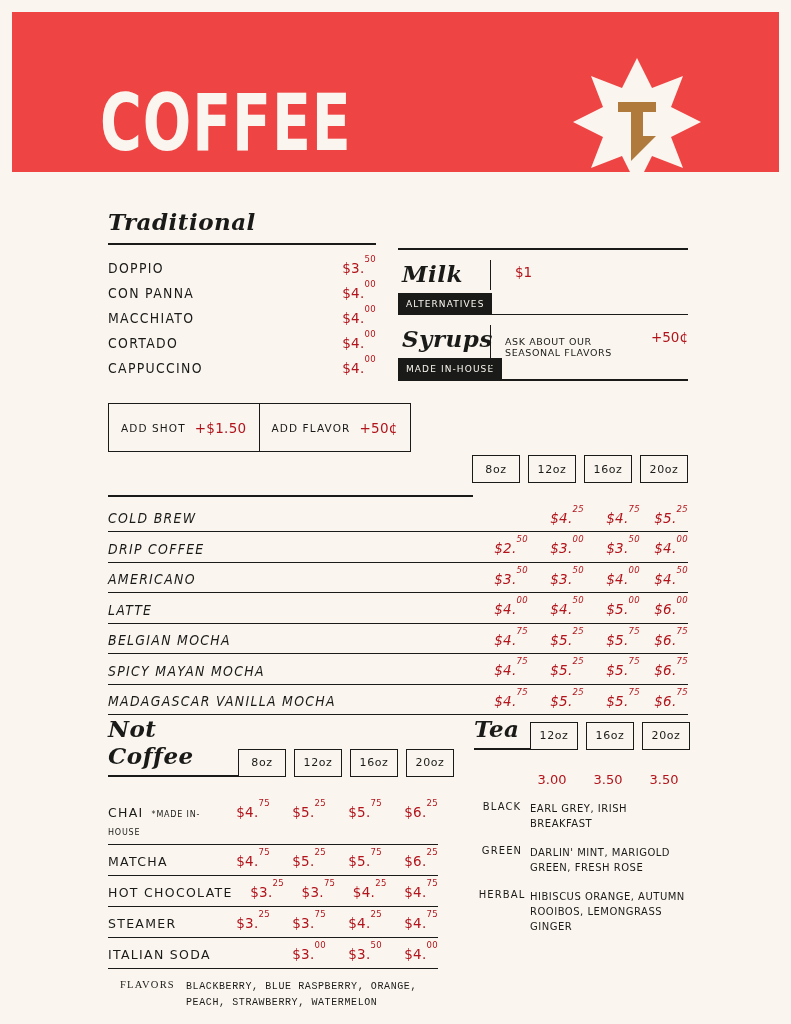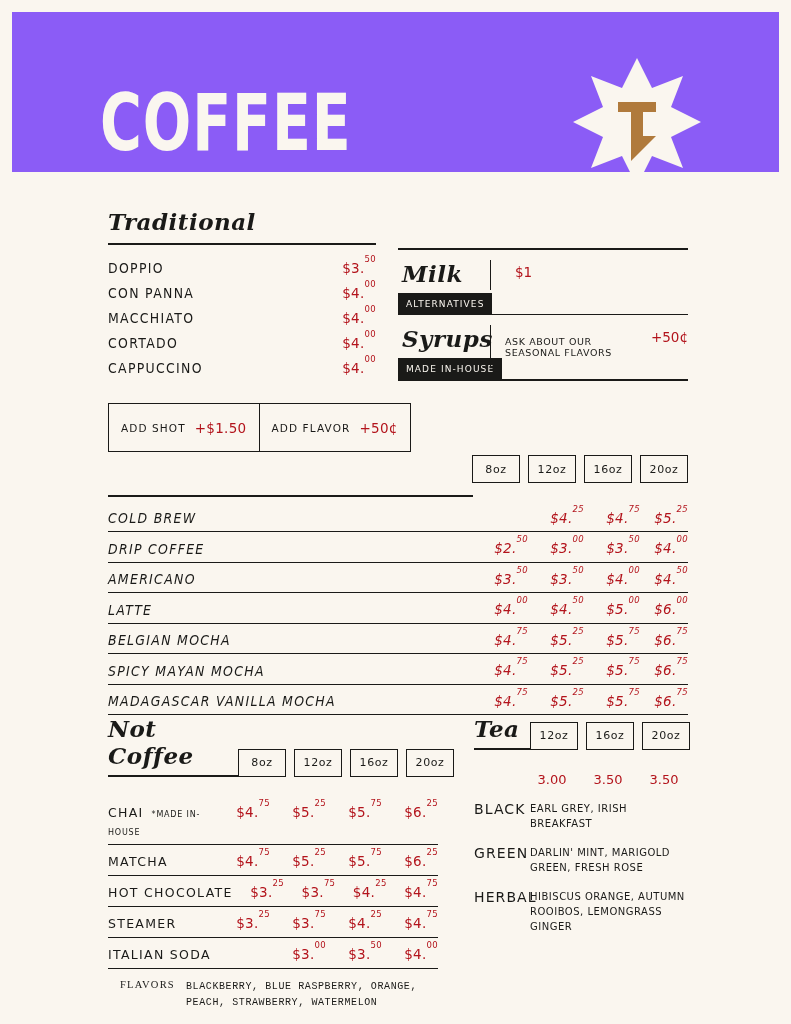--- a/index.html
+++ b/index.html
@@ -15,21 +15,21 @@
     position: relative;
     width: 791px;
     height: 1024px;
     background: #faf6ef;
   }
   
   .header {
     position: absolute;
     top: 12px; left: 12px; right: 12px;
     height: 160px;
-    background: #8b5cf6;
+    background: #ef4444;
     overflow: hidden;
     text-decoration: underline;
   }
   .header-title {
     position: absolute;
     left: 88px;
     top: 88px;
     font-family: "DejaVu Sans", sans-serif;
     font-weight: bold;
     font-size: 62px;
@@ -201,22 +201,22 @@
   .tea-rule { width: 56px; height: 1.5px; background: #1a1a18; margin-top: 6px; }
   .tea-prices { display: flex; justify-content: flex-end; gap: 8px; margin-top: 22px; }
   .tea-price {
     width: 48px; text-align: center;
     font-family: "DejaVu Sans", sans-serif;
     font-size: 13px; color: #b3141c;
   }
   .tea-row { display: flex; margin-top: 14px; }
   .tea-type {
     font-family: "DejaVu Sans", sans-serif;
-    font-size: 14px; letter-spacing: 1.1px; color: #1a1a18;
-    width: 56px; flex: 0 0 56px;
+    font-size: 10px; letter-spacing: 1.1px; color: #1a1a18;
+    width: 56px; flex: 0 0 56px; text-align: center;
   }
   .tea-desc {
     font-family: "DejaVu Sans", sans-serif;
     font-size: 10px; letter-spacing: .5px; color: #1a1a18; line-height: 1.5;
   }
 </style>
 </head>
 <body>
 
 <div class="page">

